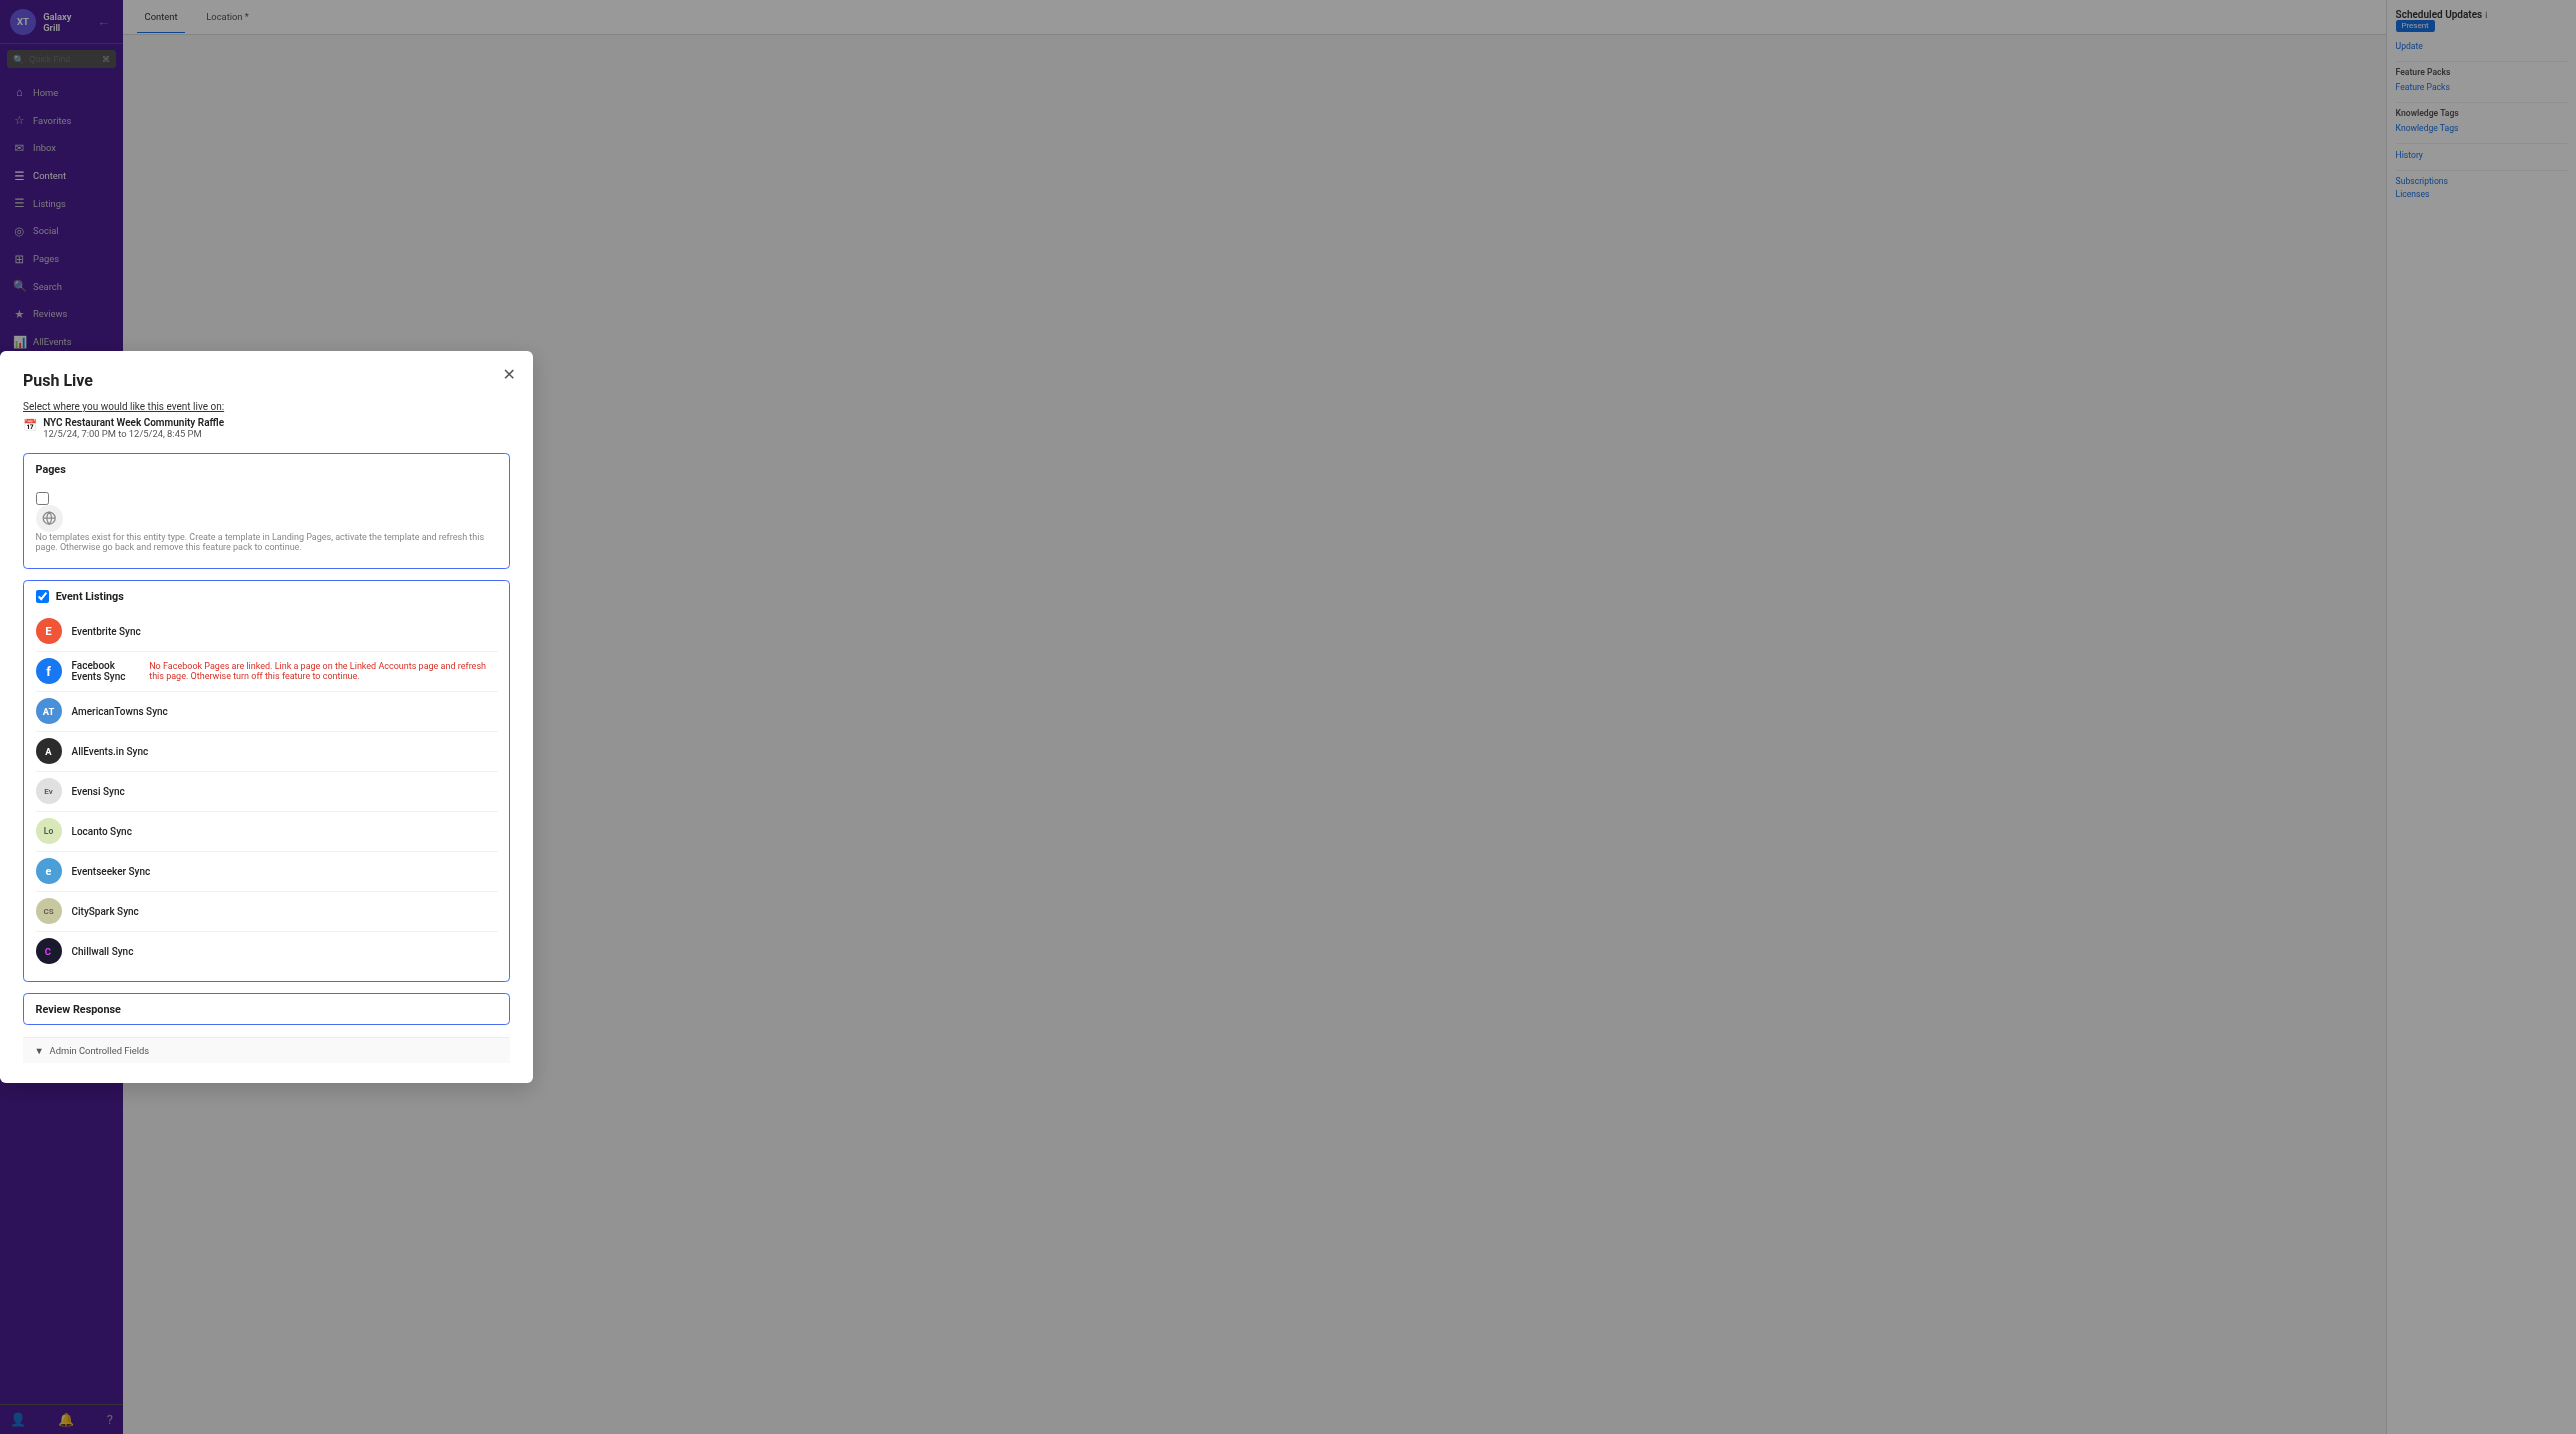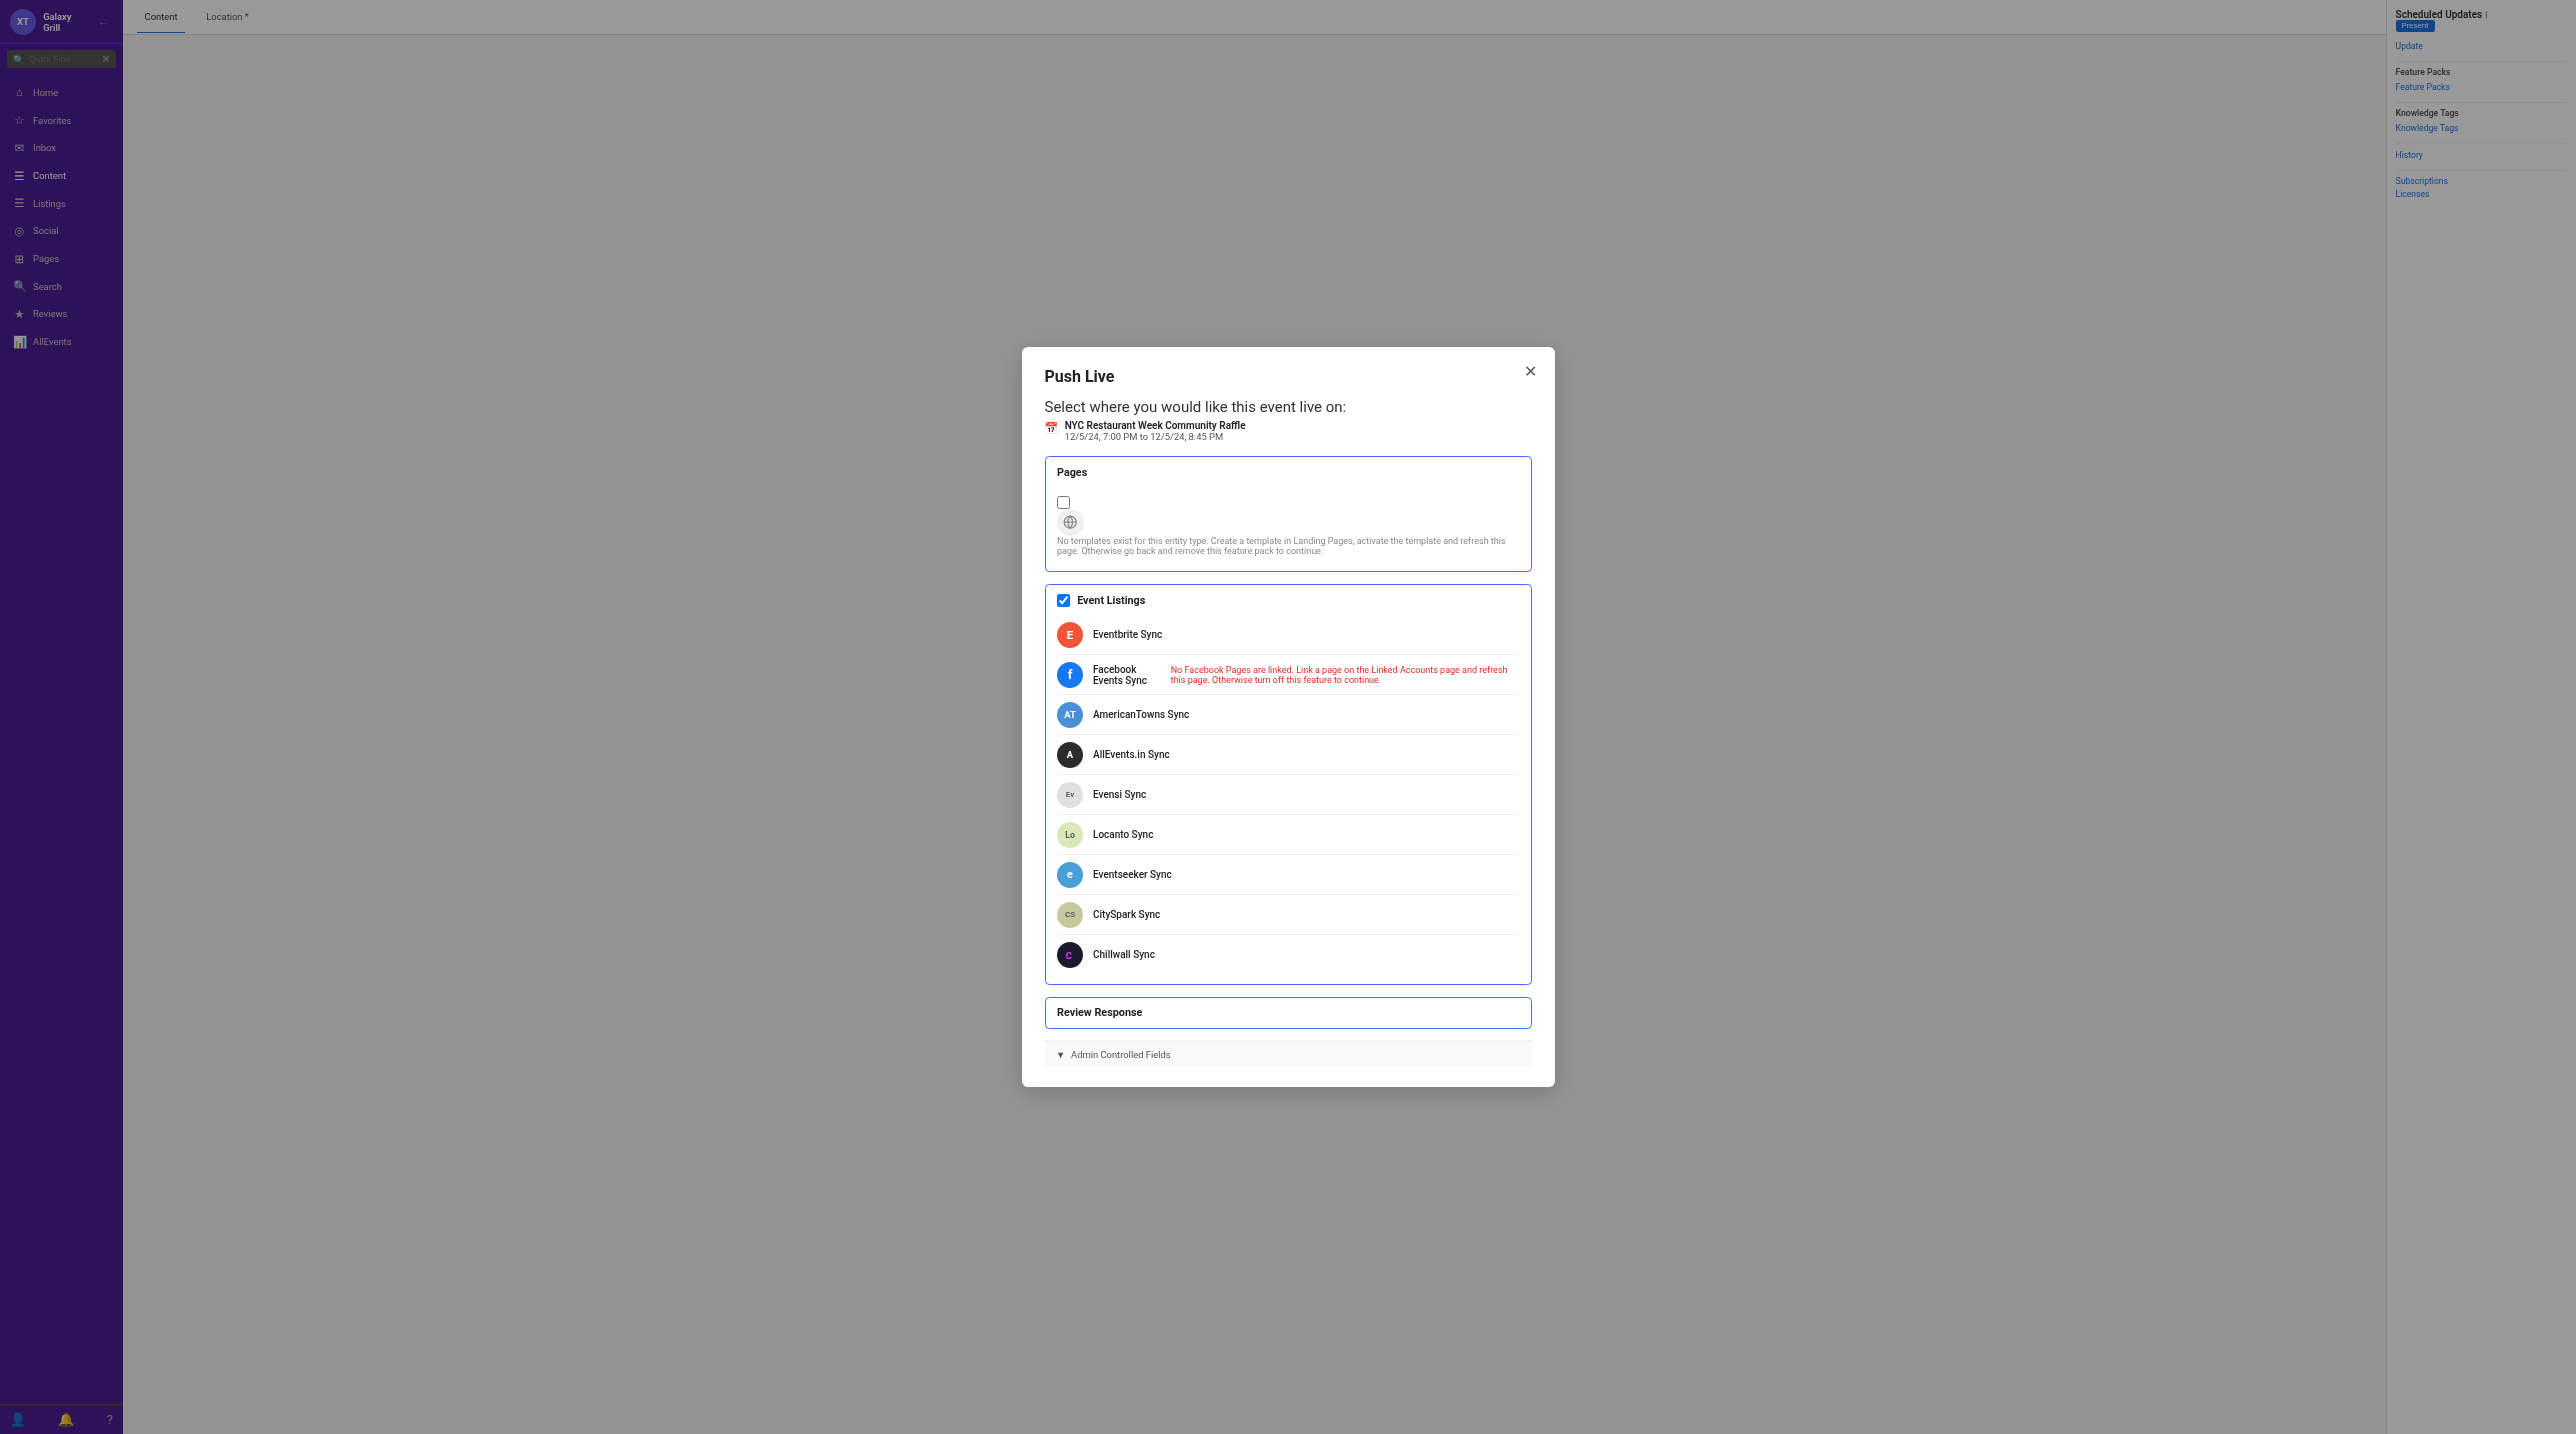--- a/index.html
+++ b/index.html
@@ -118,21 +118,21 @@
     .right-panel h4 { font-size: 8.6px; font-weight: 600; color: #555; margin-bottom: 4.3px; }
     .right-panel .rp-link { color: #1a73e8; cursor: pointer; display: block; margin-bottom: 2.2px; font-size: 8.6px; }
     .rp-section { margin-bottom: 10px; }
     .rp-divider { border: none; border-top: 0.7px solid #eee; margin: 5.8px 0; }
 
     
     .overlay {
       position: fixed; top: 0; left: 0; right: 0; bottom: 0;
       background: rgba(0,0,0,0.4);
       z-index: 100;
-      display: flex; align-items: center; justify-content: center;
+      display: flex; align-items: center; justify-content: flex-start;
     }
 
     
     .modal {
       background: #fff;
       border-radius: 5.8px;
       width: 533px;
       max-height: 85vh;
       overflow-y: auto;
       position: relative;
@@ -140,21 +140,21 @@
       box-shadow: 0 5.8px 23px rgba(0,0,0,0.18);
     }
     .modal-title { font-size: 16px; font-weight: 700; margin-bottom: 11.5px; color: #222; }
     .modal-close {
       position: absolute; top: 13px; right: 13px;
       cursor: pointer; font-size: 16px; color: #555;
       background: none; border: none;
       width: 21.6px; height: 21.6px;
       display: flex; align-items: center; justify-content: center;
     }
-    .modal-subtitle { font-size: 15px; color: #333; margin-bottom: 4.3px; }
+    .modal-subtitle { font-size: 10px; color: #333; margin-bottom: 4.3px; text-decoration: underline; }
     .modal-event-info { display: flex; align-items: flex-start; gap: 5.8px; margin-bottom: 14.4px; }
     .modal-event-icon { font-size: 11.5px; color: #555; margin-top: 1.4px; }
     .modal-event-name { font-size: 10px; font-weight: 600; color: #222; }
     .modal-event-date { font-size: 9.4px; color: #555; }
 
     
     .section-card {
       border: 1.4px solid #4a6cf7;
       border-radius: 4.3px;
       margin-bottom: 11.5px;

